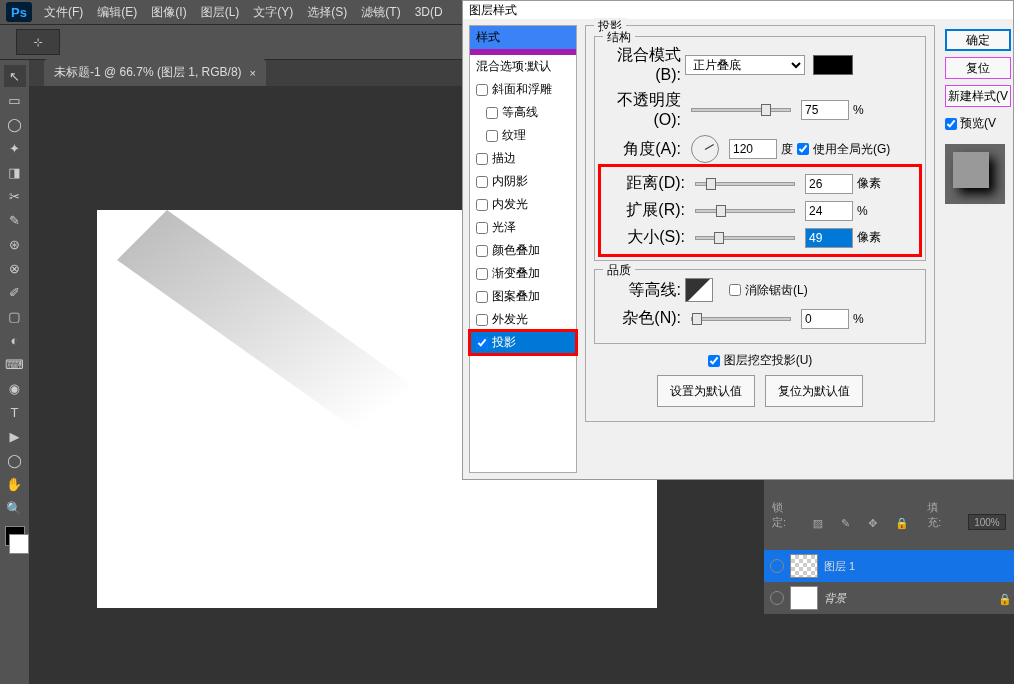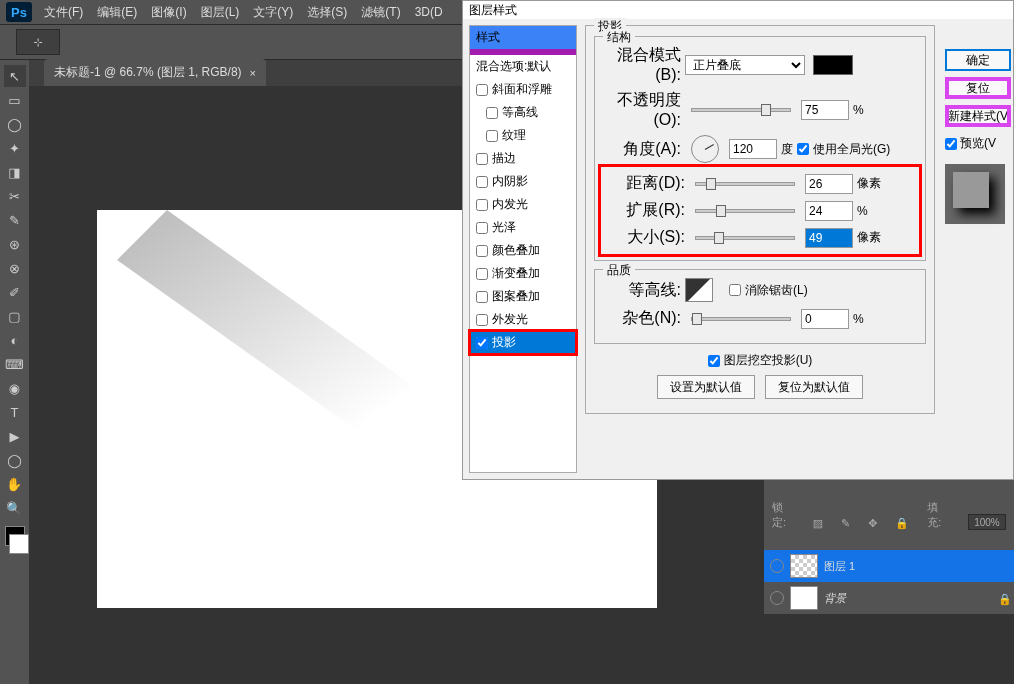--- a/index.html
+++ b/index.html
@@ -62,26 +62,26 @@
 .row select { width: 120px; }
 .row input.num { width: 48px; text-align: left; }
 .row input.num.hl { background: #0078d7; color: #fff; }
 .slider { flex: 0 0 100px; height: 4px; background: #ccc; border: 1px solid #999; position: relative; margin: 0 6px; }
 .slider .thumb-s { position: absolute; top: -5px; width: 10px; height: 12px; background: #e8e8e8; border: 1px solid #666; }
 .unit { font-size: 12px; }
 .angle-dial { width: 28px; height: 28px; border: 1px solid #888; border-radius: 50%; position: relative; margin: 0 6px; }
 .angle-dial::after { content: ''; position: absolute; left: 50%; top: 50%; width: 10px; height: 1px; background: #333; transform-origin: left; transform: rotate(-30deg); }
 .color-sw { width: 40px; height: 20px; background: #000; border: 1px solid #666; margin-left: 4px; }
 .contour-sw { width: 28px; height: 24px; background: linear-gradient(135deg, #333 0%, #333 48%, #fff 52%, #fff 100%); border: 1px solid #888; }
-.btn { height: 24px; padding: 0 12px; background: #f8f8f8; border: 1px solid #999; font-size: 12px; cursor: pointer; }
+.btn { height: 32px; padding: 0 12px; background: #f8f8f8; border: 1px solid #999; font-size: 12px; cursor: pointer; }
 .red-group { outline: 3px solid #ff0000; padding: 4px; outline-offset: 2px; }
 
 
-.side-btns { width: 70px; padding: 10px 2px; display: flex; flex-direction: column; gap: 6px; margin-top: 20px; }
-.side-btn { height: 22px; background: #f8f8f8; border: 4px solid #d946ef; font-size: 12px; white-space: nowrap; overflow: hidden; display: flex; align-items: center; justify-content: center; cursor: pointer; }
+.side-btns { width: 70px; padding: 10px 2px; display: flex; flex-direction: column; gap: 6px; }
+.side-btn { height: 22px; background: #f8f8f8; border: 1px solid #d946ef; font-size: 12px; white-space: nowrap; overflow: hidden; display: flex; align-items: center; justify-content: center; cursor: pointer; }
 .side-btn.primary { border: 2px solid #0078d7; }
 .preview-chk { display: flex; align-items: center; gap: 3px; margin-top: 2px; font-size: 12px; }
 .preview-box { width: 60px; height: 60px; background: #666; margin-top: 6px; position: relative; }
 .preview-box::after { content:''; position: absolute; left: 8px; top: 8px; width: 36px; height: 36px; background: #999; box-shadow: 6px 6px 10px #000; }
 
 .chk { width: 12px; height: 12px; }
 </style>
 </head>
 <body>
 

